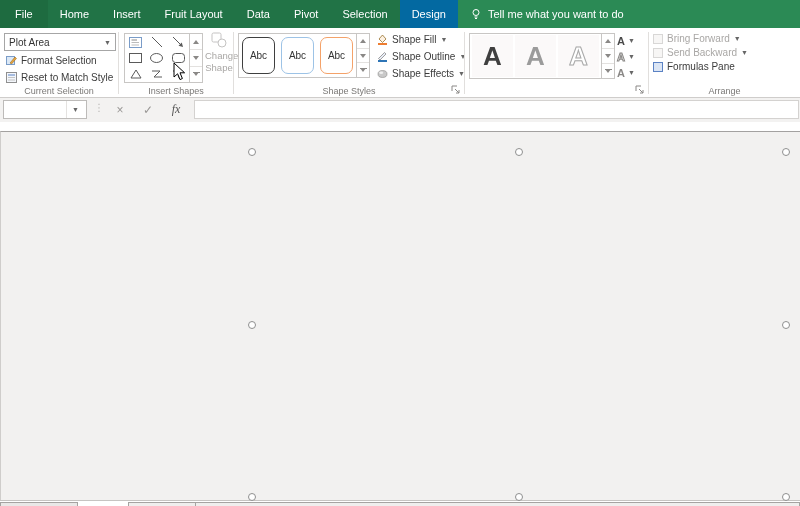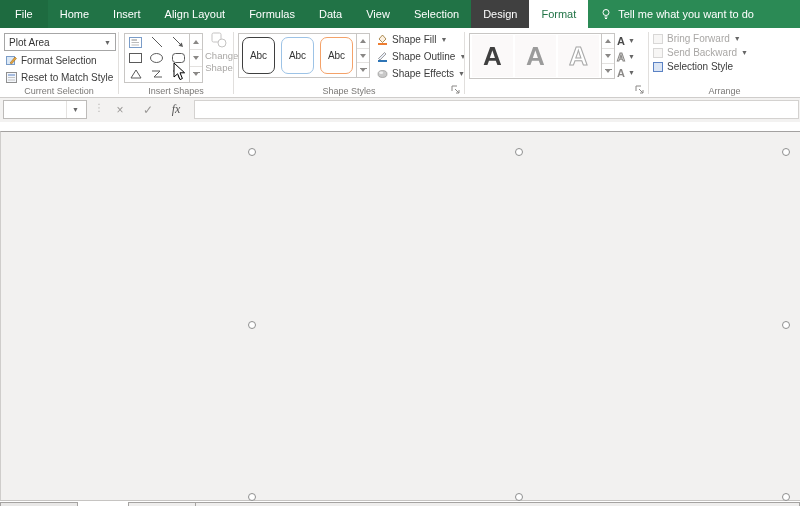--- a/index.html
+++ b/index.html
@@ -3,21 +3,21 @@
 <meta charset="utf-8">
 <style>
   * { box-sizing: border-box; margin: 0; padding: 0; }
   html,body { width:800px; height:506px; }
   body { position:relative; font-family:"Liberation Sans",sans-serif; background:#fff; overflow:hidden; }
 
   
   .tabbar { position:absolute; top:0; left:0; right:0; height:28px; background:#217346; display:flex; color:#fff; font-size:11px; z-index:5; }
   .tab { padding:0 12px; display:flex; align-items:center; white-space:nowrap; }
   .tab.file { background:#1e6b40; padding:0 15px; }
-  .tab.contextual { background:#404040; }
+  .tab.contextual { background:#0369a1; }
   .tab.active { background:#fff; color:#217346; }
   .tellme { flex:1; background:#2b8a55; display:flex; align-items:center; gap:6px; padding-left:12px; }
 
   
   .ribbon { position:absolute; top:28px; left:0; right:0; height:70px; background:#fff; border-bottom:1px solid #cfcdcb; font-size:10px; color:#3b3b3b; z-index:4; }
   .grouplabel { position:absolute; bottom:1px; left:0; right:0; text-align:center; color:#7a7876; font-size:9px; }
   .vdiv { position:absolute; top:4px; bottom:3px; width:1px; background:#e1dfdd; }
   .rowbtn { position:absolute; display:flex; align-items:center; gap:4px; white-space:nowrap; }
   .combo { position:absolute; left:4px; top:5px; width:112px; height:18px; background:#fff; border:1px solid #a6a6a6; font-size:10px; display:flex; align-items:center; padding:0 4px; justify-content:space-between; color:#333; }
   .dd { font-size:7px; color:#666; }
@@ -78,27 +78,25 @@
   .cursor { position:absolute; left:173px; top:62px; z-index:9; }
 </style>
 </head>
 <body>
 
 <div class="tabbar">
   <div id="tab-strip" style="display:flex;">
       <div class="tab file">File</div>
       <div class="tab">Home</div>
       <div class="tab">Insert</div>
-      <div class="tab">Align Layout</div>
-      <div class="tab">Formulas</div>
+      <div class="tab">Fruit Layout</div>
       <div class="tab">Data</div>
-      <div class="tab">View</div>
+      <div class="tab">Pivot</div>
       <div class="tab">Selection</div>
       <div class="tab contextual">Design</div>
-      <div class="tab active">Format</div>
     </div>
   <div class="tellme">
     <svg class="icon12" viewBox="0 0 12 12">
         <circle cx="6" cy="4.5" r="3" fill="none" stroke="#fff" stroke-width="1"></circle>
         <line x1="4.5" y1="9" x2="7.5" y2="9" stroke="#fff" stroke-width="1"></line>
         <line x1="5" y1="10.5" x2="7" y2="10.5" stroke="#fff" stroke-width="1"></line>
       </svg>
     <span>Tell me what you want to do</span>
   </div>
 </div>
@@ -314,21 +312,21 @@
           <span>Bring Forward</span>
           <span class="dd">▼</span>
         </div>
         <div class="rowbtn disabled" style="position: static;">
           <span class="mini-icon" style="border: 1px solid rgb(169, 167, 165); background: rgb(238, 236, 234); width: 10px; height: 10px;"></span>
           <span>Send Backward</span>
           <span class="dd">▼</span>
         </div>
         <div class="rowbtn" style="position: static;">
           <span class="mini-icon" style="border: 1px solid rgb(91, 130, 196); background: rgb(219, 229, 244); width: 10px; height: 10px;"></span>
-          <span>Selection Style</span>
+          <span>Formulas Pane</span>
         </div>
       </div>
     <div class="grouplabel">Arrange</div>
   </div>
 </div>
 
 <div class="fbar">
   <div class="namebox">
     <input value="" style="">
     <div class="ddzone">

